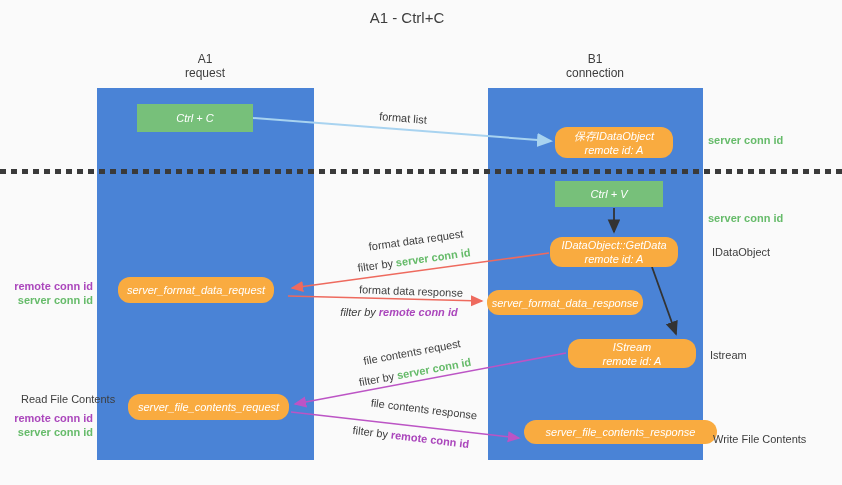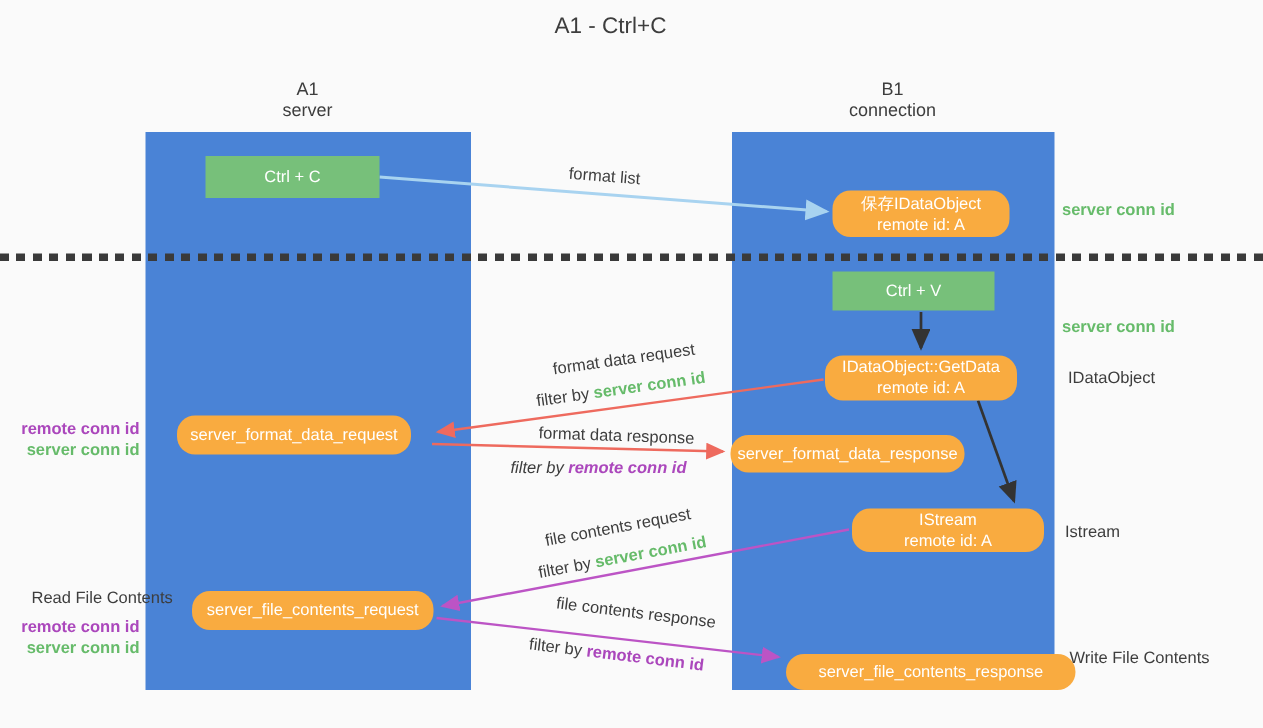--- a/index.html
+++ b/index.html
@@ -38,33 +38,33 @@
     font-size:12px;line-height:14px;color:var(--ink);z-index:5;
   }
   .hdr-left{left:135px;}
   .hdr-right{left:525px;}
   .dotted-line{
     position:absolute;left:0;top:169px;width:842px;height:5px;z-index:3;
     background:repeating-linear-gradient(to right,#3a3a3a 0,#3a3a3a 6px,transparent 6px,transparent 11px);
   }
   .node{
     position:absolute;z-index:4;color:#fff;font-size:11px;text-align:center;
-    display:flex;flex-direction:column;justify-content:center;line-height:14px;
+    display:flex;flex-direction:column;justify-content:center;line-height:14px;font-style:italic;
   }
   .green{background:var(--box-green);}
   .orange{background:var(--box-orange);border-radius:12px;}
   .n-ctrlc{left:137px;top:104px;width:116px;height:28px;}
   .n-saveobj{left:555px;top:127px;width:118px;height:31px;}
   .n-ctrlv{left:555px;top:181px;width:108px;height:26px;}
   .n-getdata{left:550px;top:237px;width:128px;height:30px;}
   .n-sfdreq{left:118px;top:277px;width:156px;height:26px;}
   .n-sfdresp{left:487px;top:290px;width:156px;height:25px;}
   .n-istream{left:568px;top:339px;width:128px;height:29px;}
   .n-sfcreq{left:128px;top:394px;width:161px;height:26px;}
-  .n-sfcresp{left:524px;top:436px;width:193px;height:24px;}
+  .n-sfcresp{left:524px;top:420px;width:193px;height:24px;}
   .flow-label{
     position:absolute;z-index:5;font-size:11px;color:var(--ink);white-space:nowrap;
     transform:translate(-50%,-50%);
   }
   .side-label{
     position:absolute;z-index:5;font-size:11px;color:var(--ink);white-space:nowrap;
   }
   .bold-green{color:var(--green-text);font-weight:bold;}
   .bold-purple{color:var(--purple-text);font-weight:bold;}
   .right-stack{text-align:right;width:83px;line-height:14px;font-weight:bold;}
@@ -86,21 +86,21 @@
 
   <div class="title">
     <div>A1 - Ctrl+C</div>
   </div>
 
   <div class="lane lane-left"></div>
   <div class="lane lane-right"></div>
 
   <div class="lane-header hdr-left">
     <div>A1</div>
-    <div>server</div>
+    <div>request</div>
   </div>
   <div class="lane-header hdr-right">
     <div>B1</div>
     <div>connection</div>
   </div>
 
   <div class="dotted-line"></div>
 
   <svg class="arrows" width="842" height="485">
     <defs>

